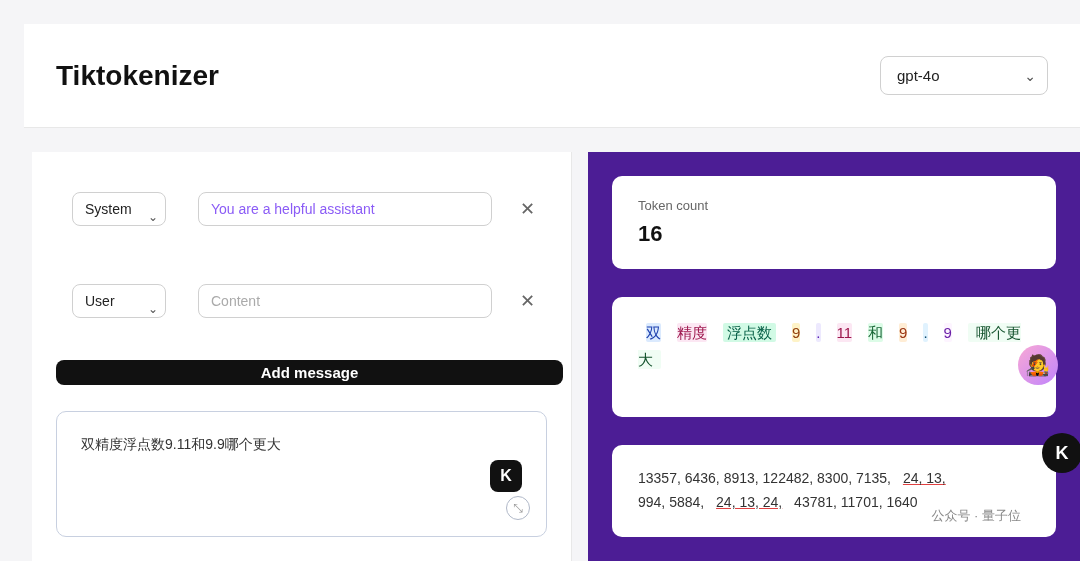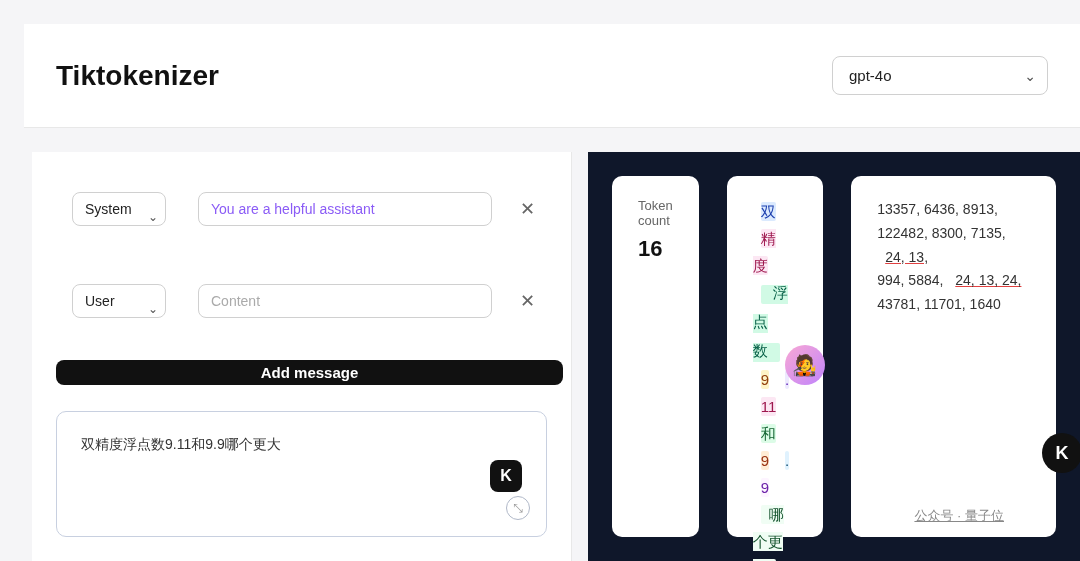--- a/index.html
+++ b/index.html
@@ -32,21 +32,21 @@
     }
     .model-select {
       appearance: none;
       background: #fff;
       border: 1px solid #d0d0d0;
       border-radius: 8px;
       padding: 10px 40px 10px 16px;
       font-size: 15px;
       color: #222;
       cursor: pointer;
-      width: 216px;
+      width: 168px;
     }
     .model-select-chevron {
       position: absolute;
       right: 12px;
       pointer-events: none;
       color: #555;
       font-size: 14px;
     }
     .main-content {
       display: flex;
@@ -170,24 +170,24 @@
       display: flex;
       align-items: center;
       justify-content: center;
       color: #999;
       font-size: 12px;
       cursor: pointer;
       background: #fff;
     }
     .right-panel {
       flex: 1;
-      background: #0f172a;
+      background: #4c1d95;
       padding: 16px;
       display: flex;
-      flex-direction: row;
+      flex-direction: column;
       gap: 12px;
       overflow-y: auto;
       position: relative;
     }
     .token-count-card {
       background: #fff;
       border-radius: 10px;
       padding: 14px 18px;
     }
     .token-count-label {
@@ -221,21 +221,21 @@
       color: #333;
       line-height: 1.7;
     }
     .token-ids-text .underlined {
       text-decoration: underline;
       text-decoration-color: #e04040;
     }
     
     .tc1 { background-color: #dbeafe; color: #1e40af; border-radius: 2px; padding: 1px 0; }
     .tc2 { background-color: #fce7f3; color: #9d174d; border-radius: 2px; padding: 1px 0; }
-    .tc3 { background-color: #d1fae5; color: #065f46; border-radius: 2px; padding: 1px 12px; font-family: Liberation Mono, monospace; }
+    .tc3 { background-color: #d1fae5; color: #065f46; border-radius: 2px; padding: 1px 4px; }
     .tc4 { background-color: #fef3c7; color: #92400e; border-radius: 2px; padding: 1px 0; }
     .tc5 { background-color: #ede9fe; color: #5b21b6; border-radius: 2px; padding: 1px 0; }
     .tc6 { background-color: #fce7f3; color: #9d174d; border-radius: 2px; padding: 1px 0; }
     .tc7 { background-color: #dcfce7; color: #166534; border-radius: 2px; padding: 1px 0; }
     .tc8 { background-color: #ffedd5; color: #9a3412; border-radius: 2px; padding: 1px 0; }
     .tc9 { background-color: #e0f2fe; color: #0c4a6e; border-radius: 2px; padding: 1px 0; }
     .tc10 { background-color: #fdf4ff; color: #6b21a8; border-radius: 2px; padding: 1px 0; }
     .tc11 { background-color: #f0fdf4; color: #14532d; border-radius: 2px; padding: 1px 8px; text-align: center; }
 
     .avatar-right {
@@ -264,27 +264,26 @@
       display: flex;
       align-items: center;
       justify-content: center;
       color: #fff;
       font-weight: 800;
       font-size: 18px;
     }
     .watermark {
       position: absolute;
       bottom: 20px;
-      right: 60px;
+      right: 43px;
       font-size: 13px;
       color: #888;
       display: flex;
       align-items: flex-end;
       gap: 4px;
-      text-decoration: underline;
     }
   </style>
 </head>
 <body>
 
 <div class="header">
   <span class="app-title">Tiktokenizer</span>
   <div class="model-select-wrap">
     <select class="model-select">
       <option>gpt-4o</option>

